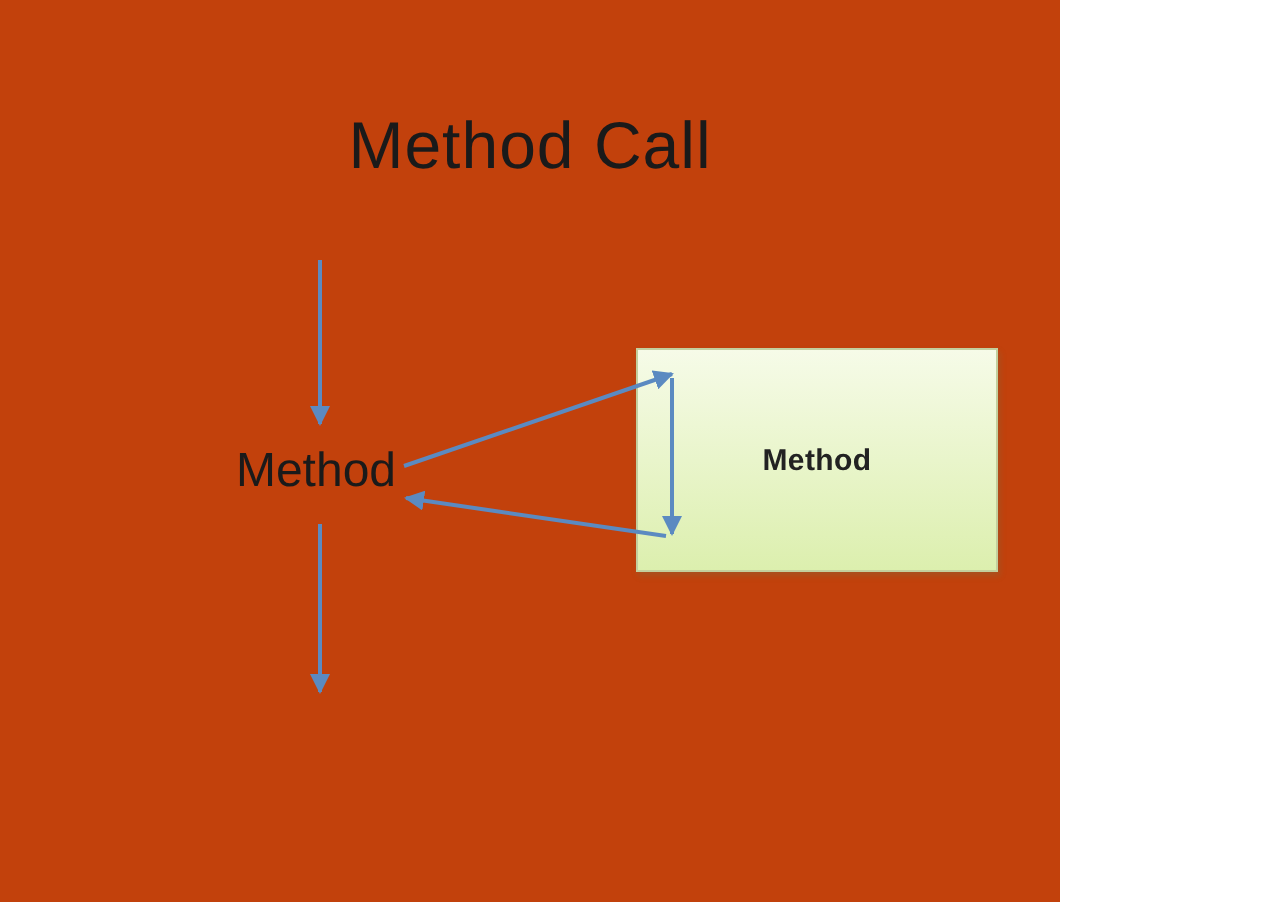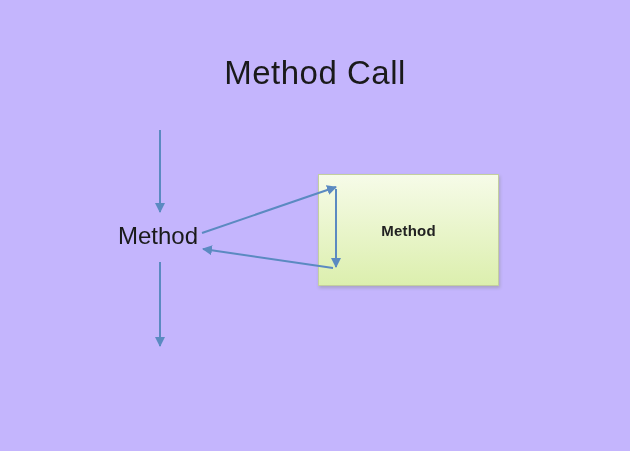--- a/index.html
+++ b/index.html
@@ -3,23 +3,23 @@
 <meta charset="utf-8">
 <style>
   html, body {
     margin: 0;
     padding: 0;
     background: #ffffff;
     font-family: "Liberation Sans", sans-serif;
   }
   .slide {
     position: relative;
-    width: 630px;
+    width: 530px;
     height: 451px;
-    background: #c4b5fd;
+    background: #c2410c;
     overflow: hidden;
   }
   .slide-title {
     position: absolute;
     left: 0;
     right: 0;
     top: 54px;
     margin: 0;
     text-align: center;
     font-size: 33px;

